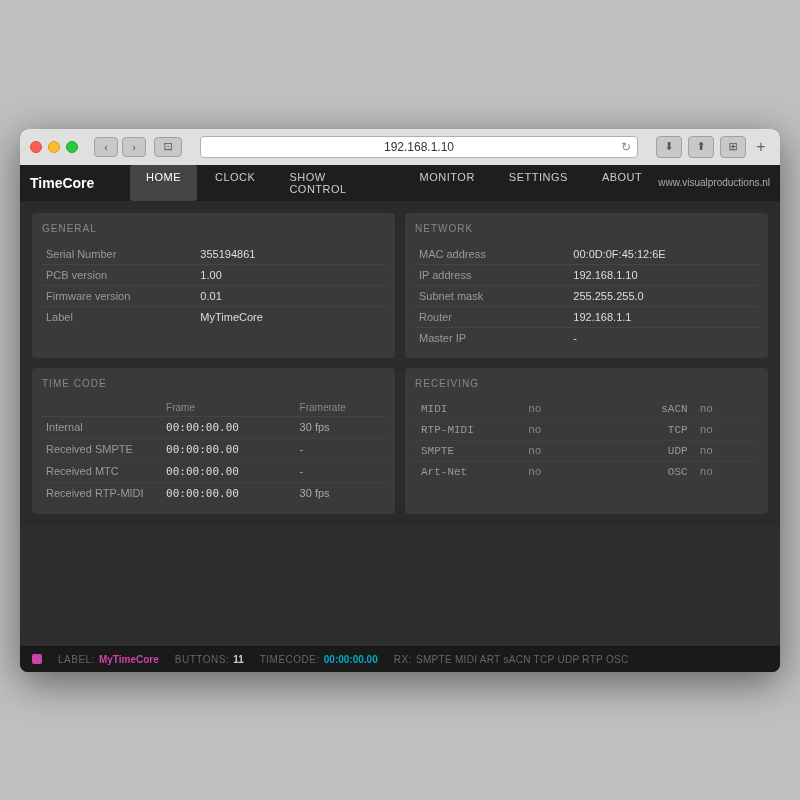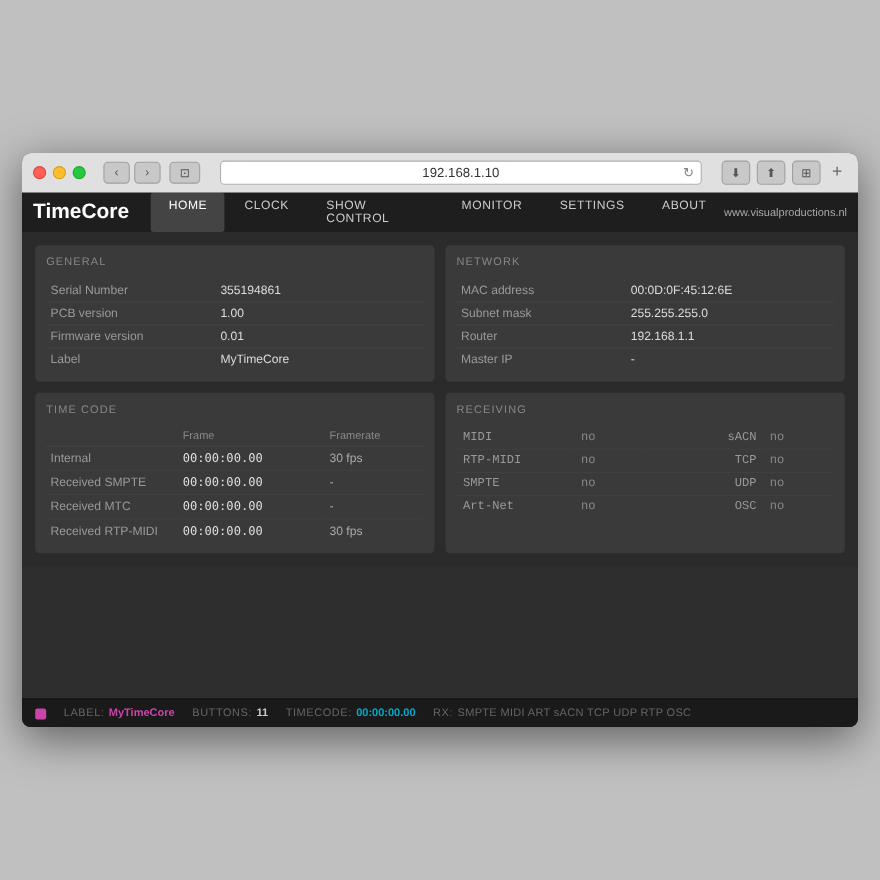--- a/index.html
+++ b/index.html
@@ -115,21 +115,21 @@
     
     .app-nav {
       background: #1e1e1e;
       display: flex;
       align-items: center;
       height: 36px;
       padding: 0 10px;
     }
     .app-logo {
       color: white;
-      font-size: 19px;
+      font-size: 14px;
       font-weight: bold;
       margin-right: 20px;
       min-width: 80px;
     }
     .nav-tabs {
       display: flex;
       gap: 2px;
       flex: 1;
     }
     .nav-tab {
@@ -378,20 +378,24 @@
 
     <div class="panel">
       <div class="panel-title">NETWORK</div>
       <table class="info-table">
         <tbody>
           <tr>
             <td>MAC address</td>
             <td>00:0D:0F:45:12:6E</td>
           </tr>
           <tr>
+            <td>IP address</td>
+            <td>192.168.1.10</td>
+          </tr>
+          <tr>
             <td>Subnet mask</td>
             <td>255.255.255.0</td>
           </tr>
           <tr>
             <td>Router</td>
             <td>192.168.1.1</td>
           </tr>
           <tr>
             <td>Master IP</td>
             <td>-</td>

